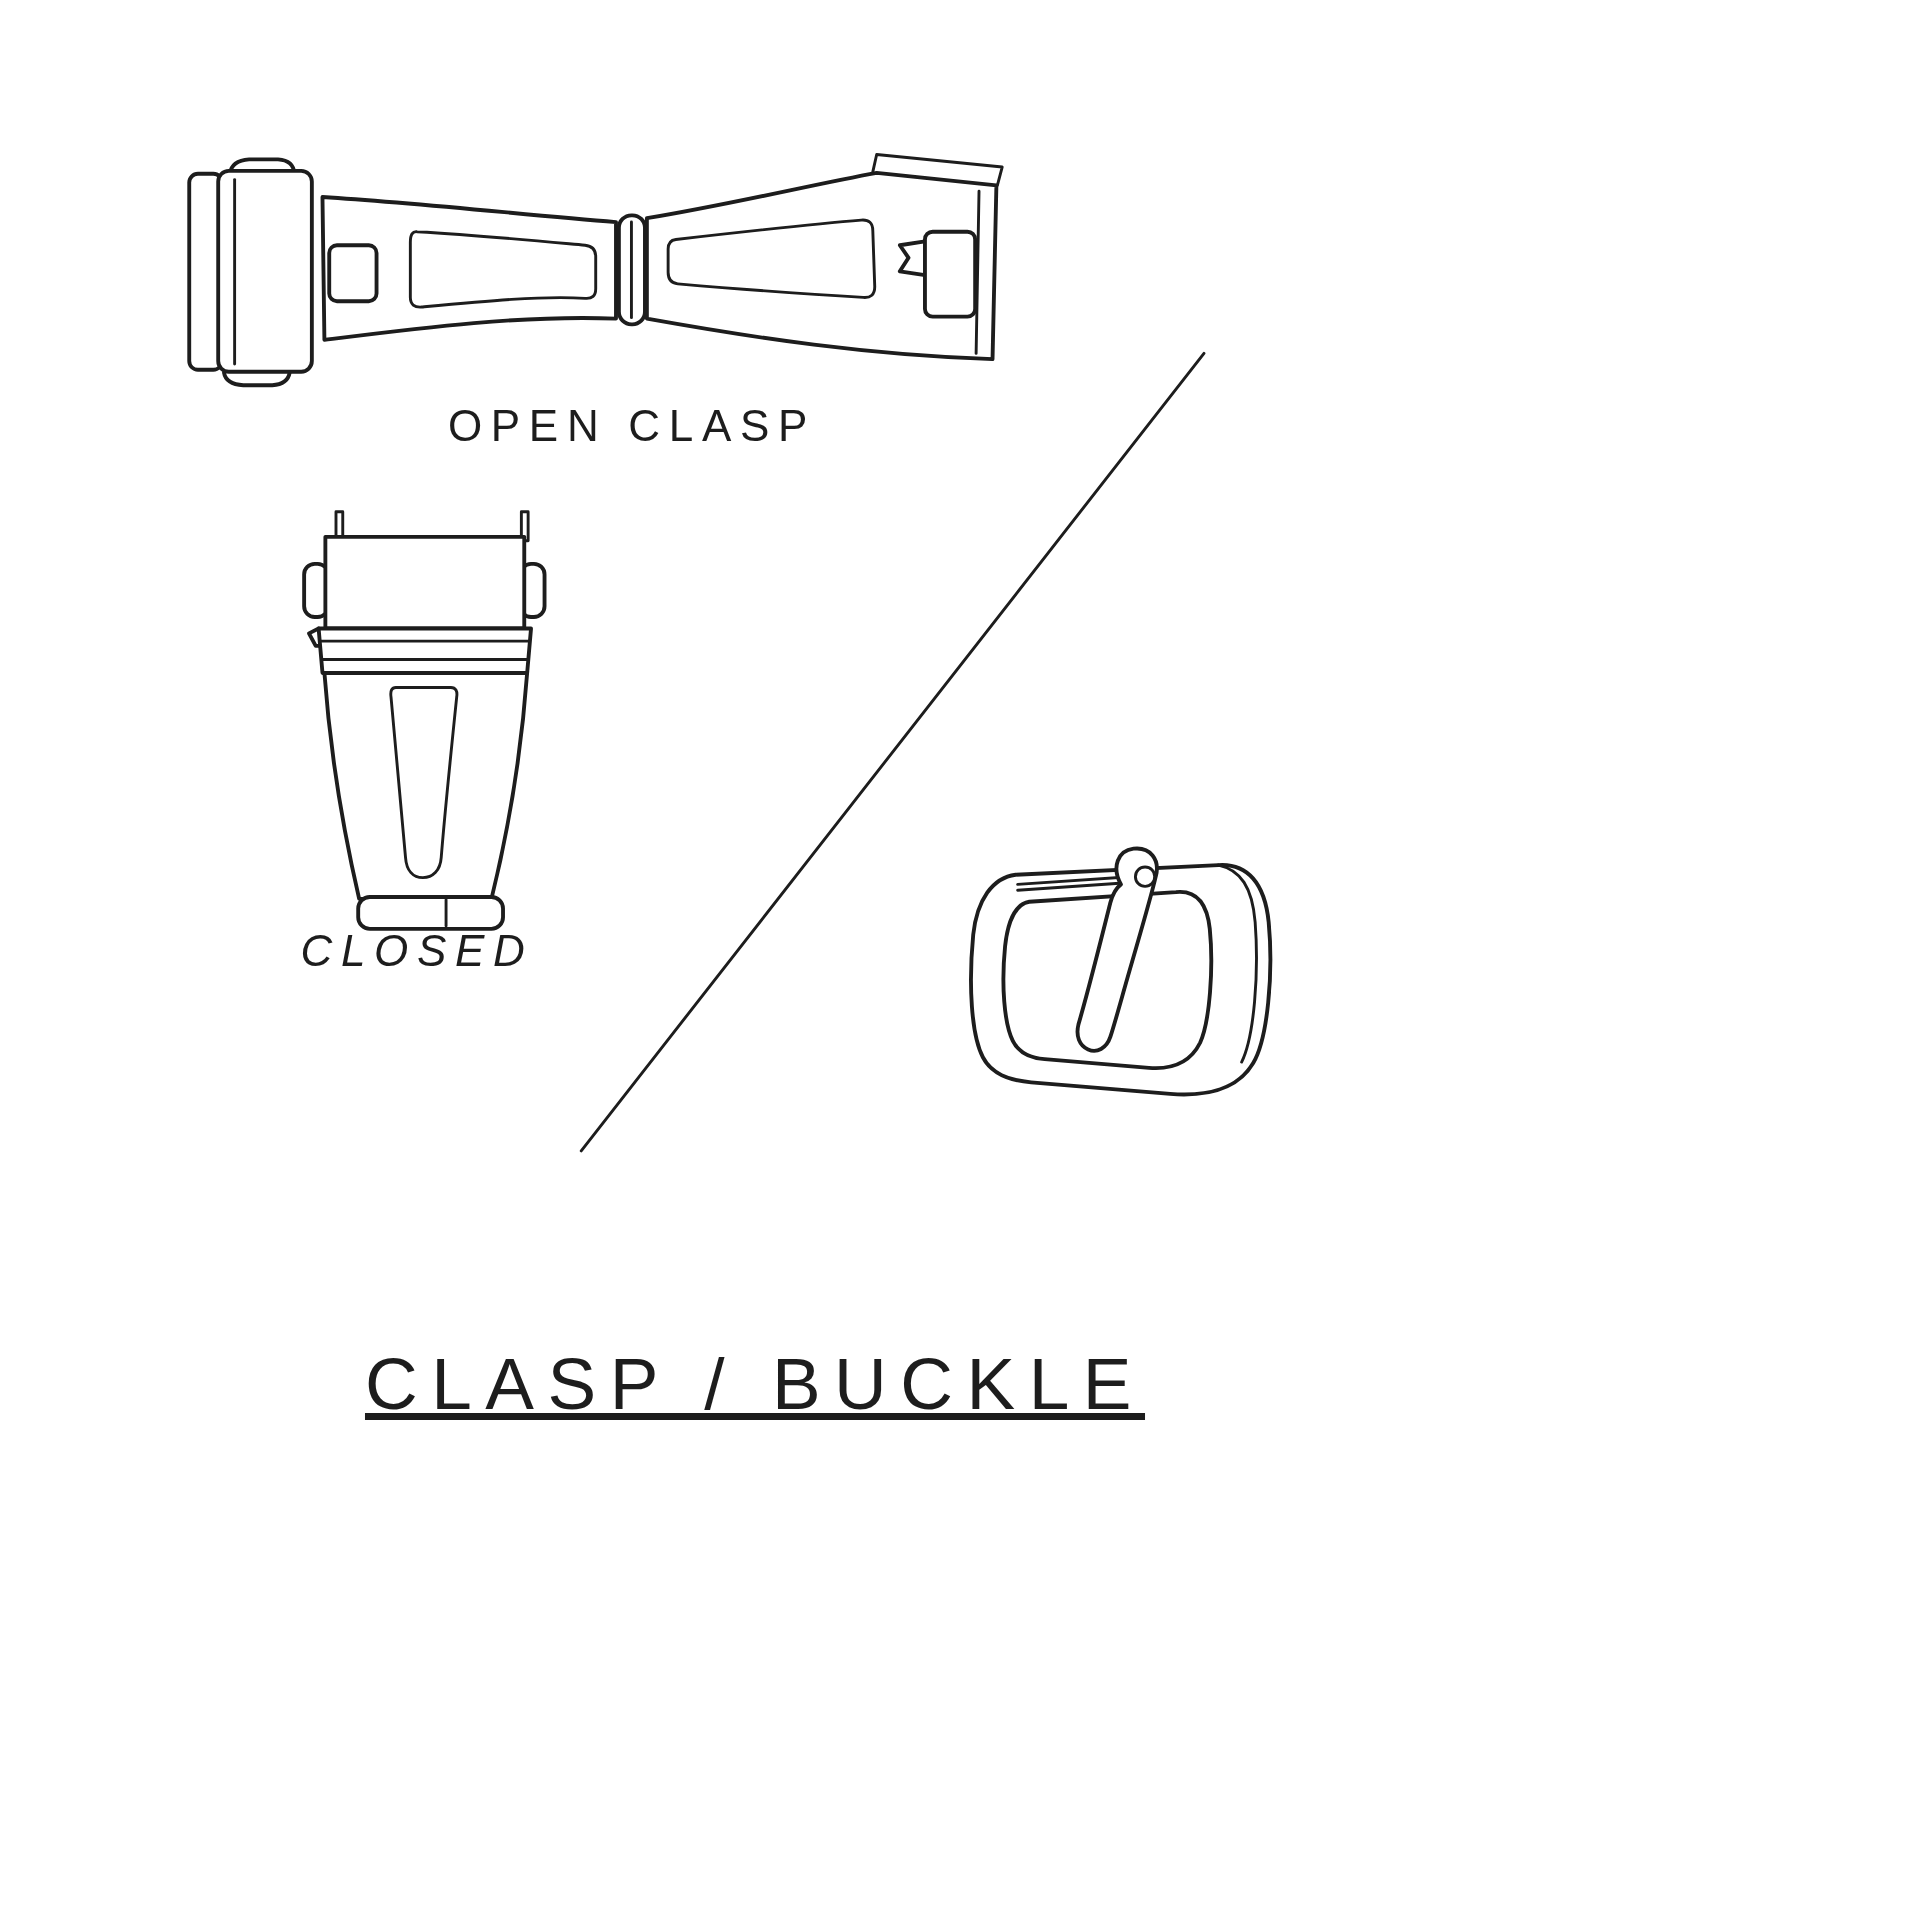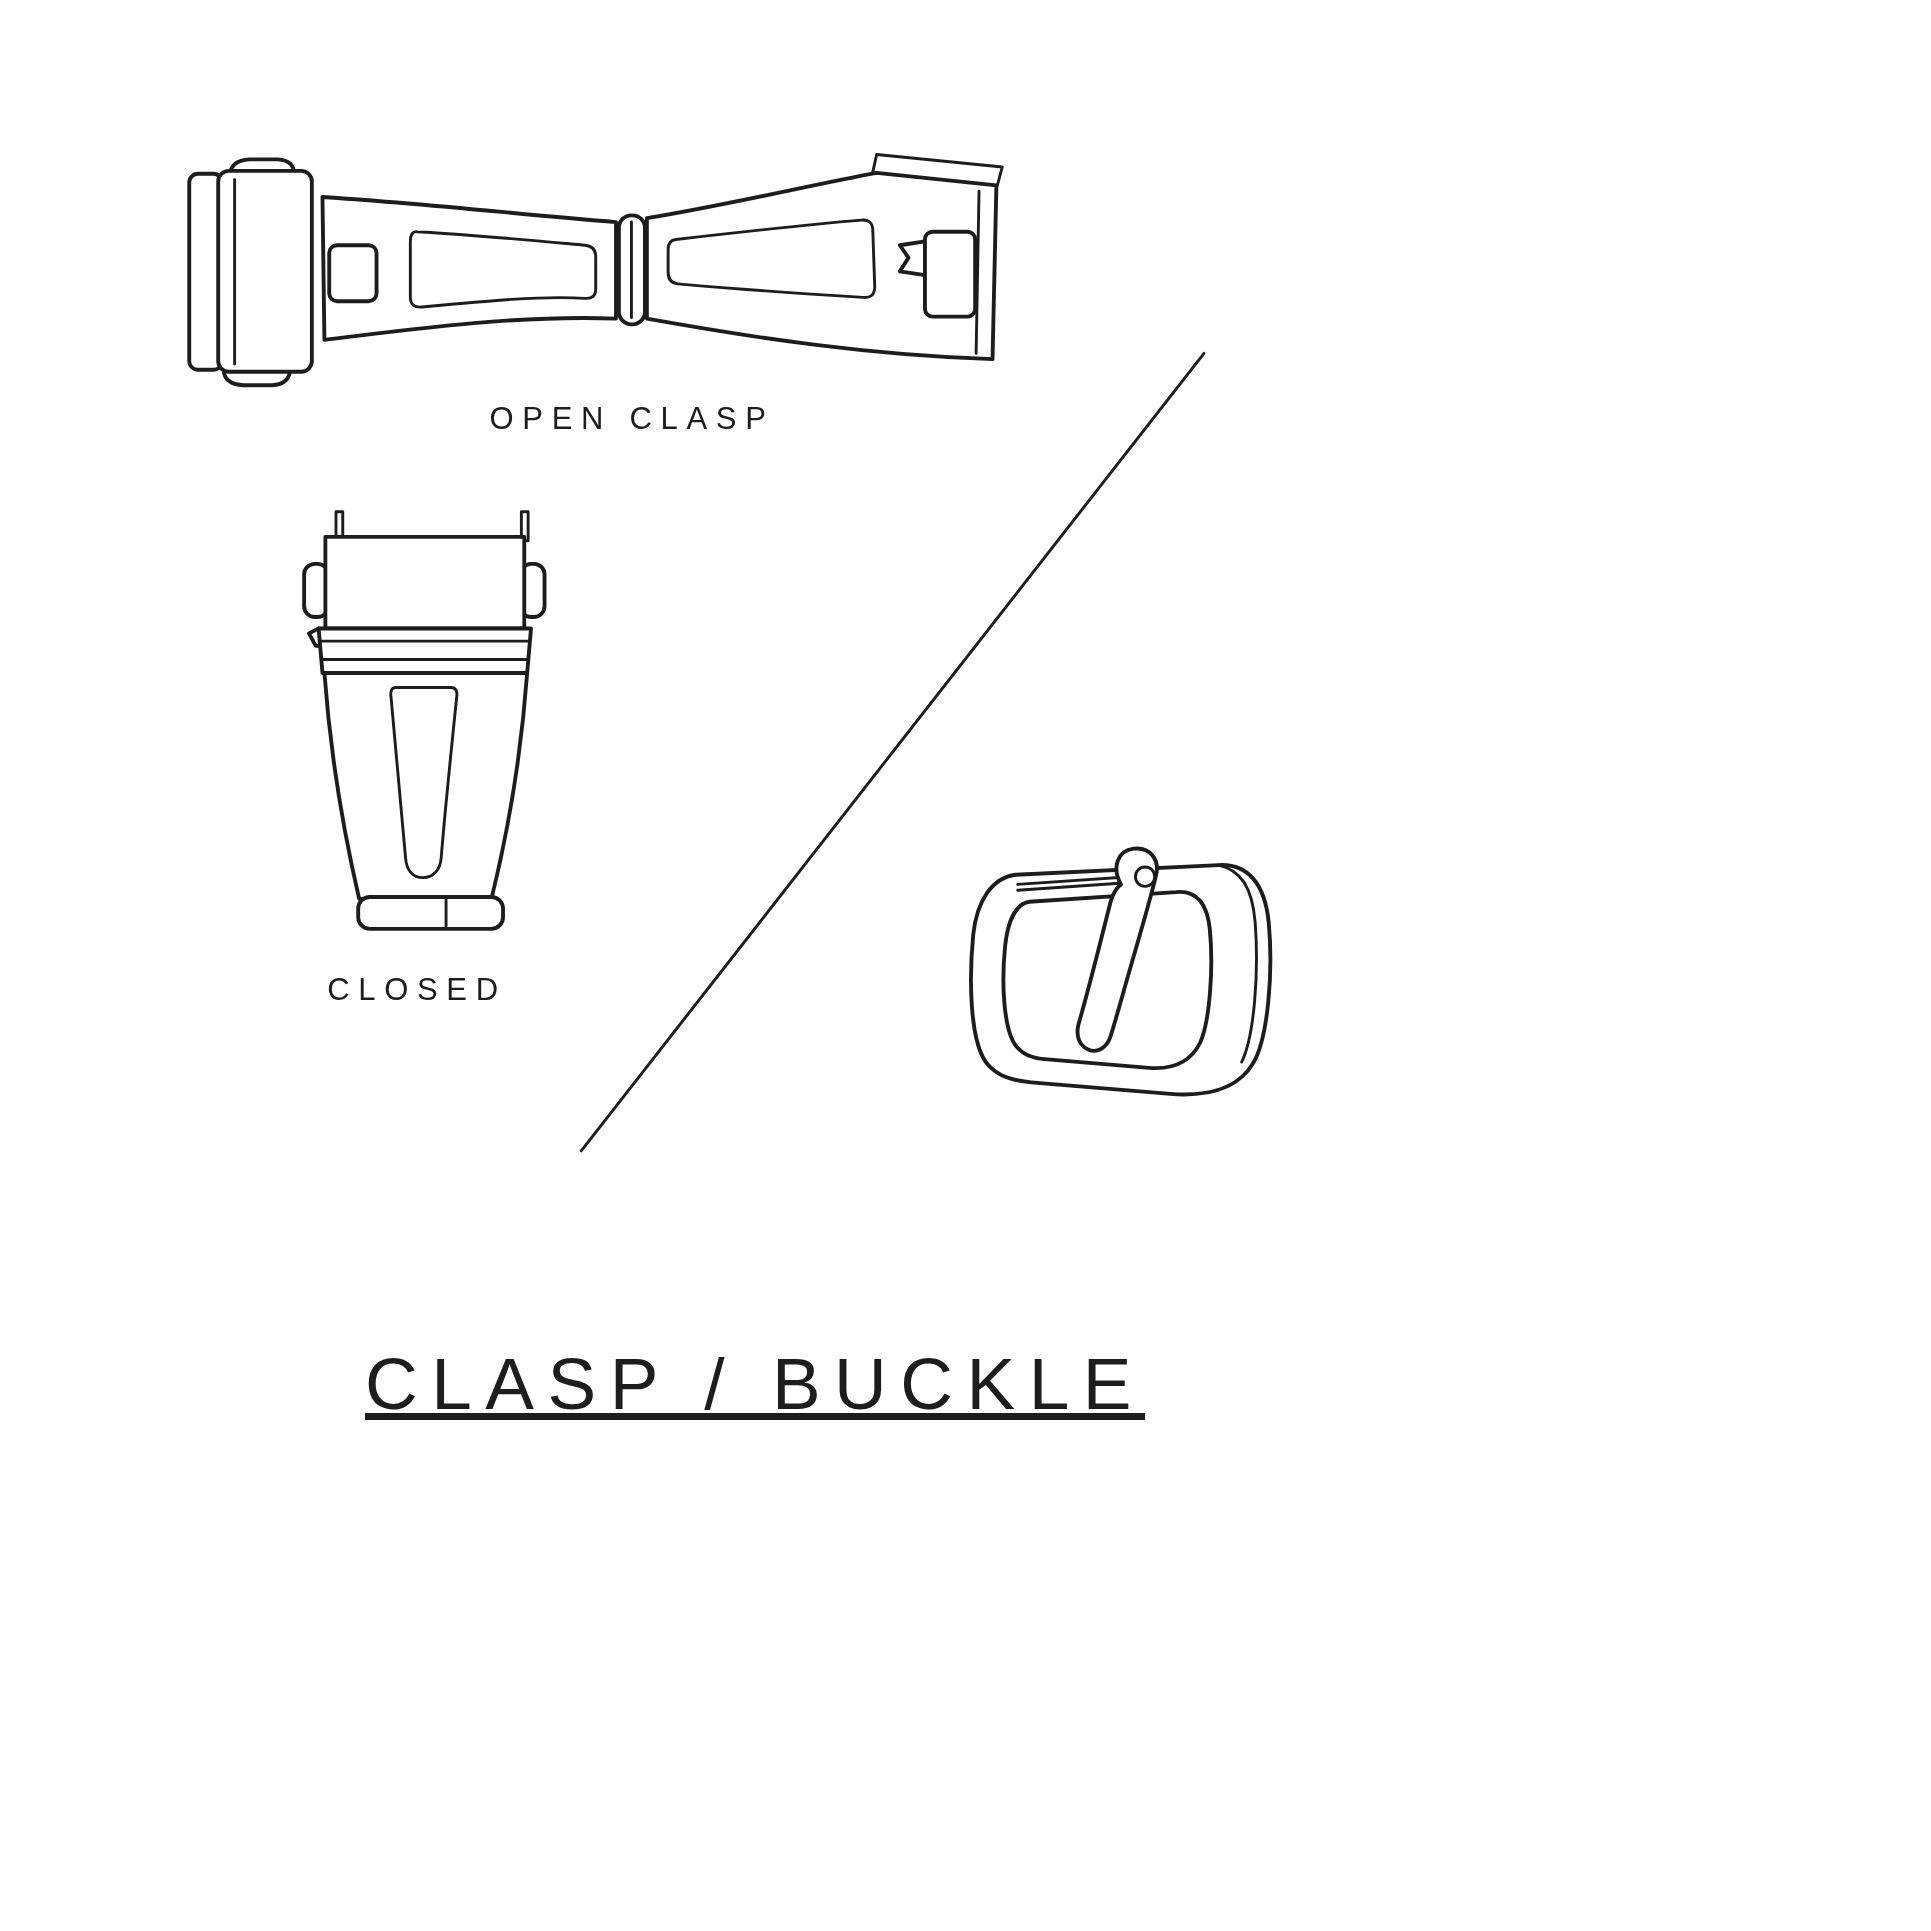--- a/index.html
+++ b/index.html
@@ -36,21 +36,21 @@
     stroke-width: 4;
     stroke-linecap: round;
     stroke-linejoin: round;
   }
   svg.diagram .thin { stroke-width: 3; }
   svg.diagram .fill-white { fill: #ffffff; }
   .label {
     position: absolute;
     transform: translateX(-50%);
     color: #1d1d1d;
-    font-size: 31px;
+    font-size: 44px;
     letter-spacing: 8.7px;
     font-weight: 400;
     white-space: nowrap;
   }
   .title {
     position: absolute;
     transform: translateX(-50%);
     color: #1d1d1d;
     font-size: 73px;
     letter-spacing: 13.5px;
@@ -124,17 +124,17 @@
       <line class="thin" x1="1054" y1="922" x2="1186" y2="913"></line>
 
       <path class="fill-white" d="M 1161,916 C 1151,898 1158,881 1174,879 C 1191,877 1202,890 1197,908 C 1192,930 1180,970 1168,1012 C 1160,1040 1154,1062 1150,1074 C 1146,1086 1136,1091 1127,1087 C 1118,1083 1114,1073 1117,1061 C 1126,1030 1140,975 1150,935 C 1153,924 1157,919 1161,916 Z"></path>
 
       <circle class="thin" cx="1186" cy="908" r="10"></circle>
     </g>
   </svg>
 
   <div class="label" style="left:632px; top:401px;">OPEN CLASP</div>
 
-  <div class="label" style="left:417px; top:972px;">CLOSED</div>
+  <div class="label" style="left:417px; top:926px;font-style:italic;">CLOSED</div>
 
   <div class="title" style="left:755px; top:1342px;text-decoration:underline;">CLASP / BUCKLE</div>
 </div>
 
 
 </body></html>

